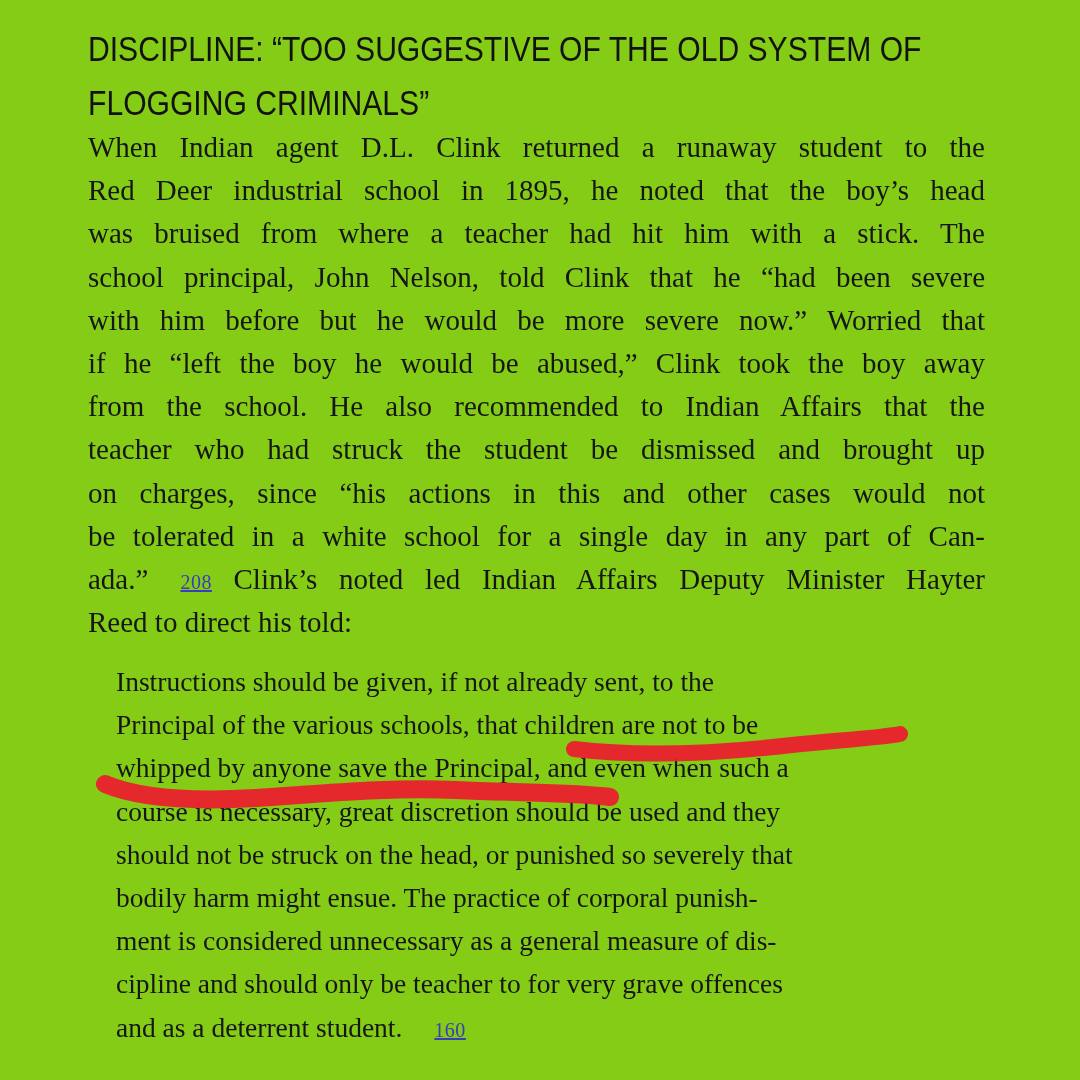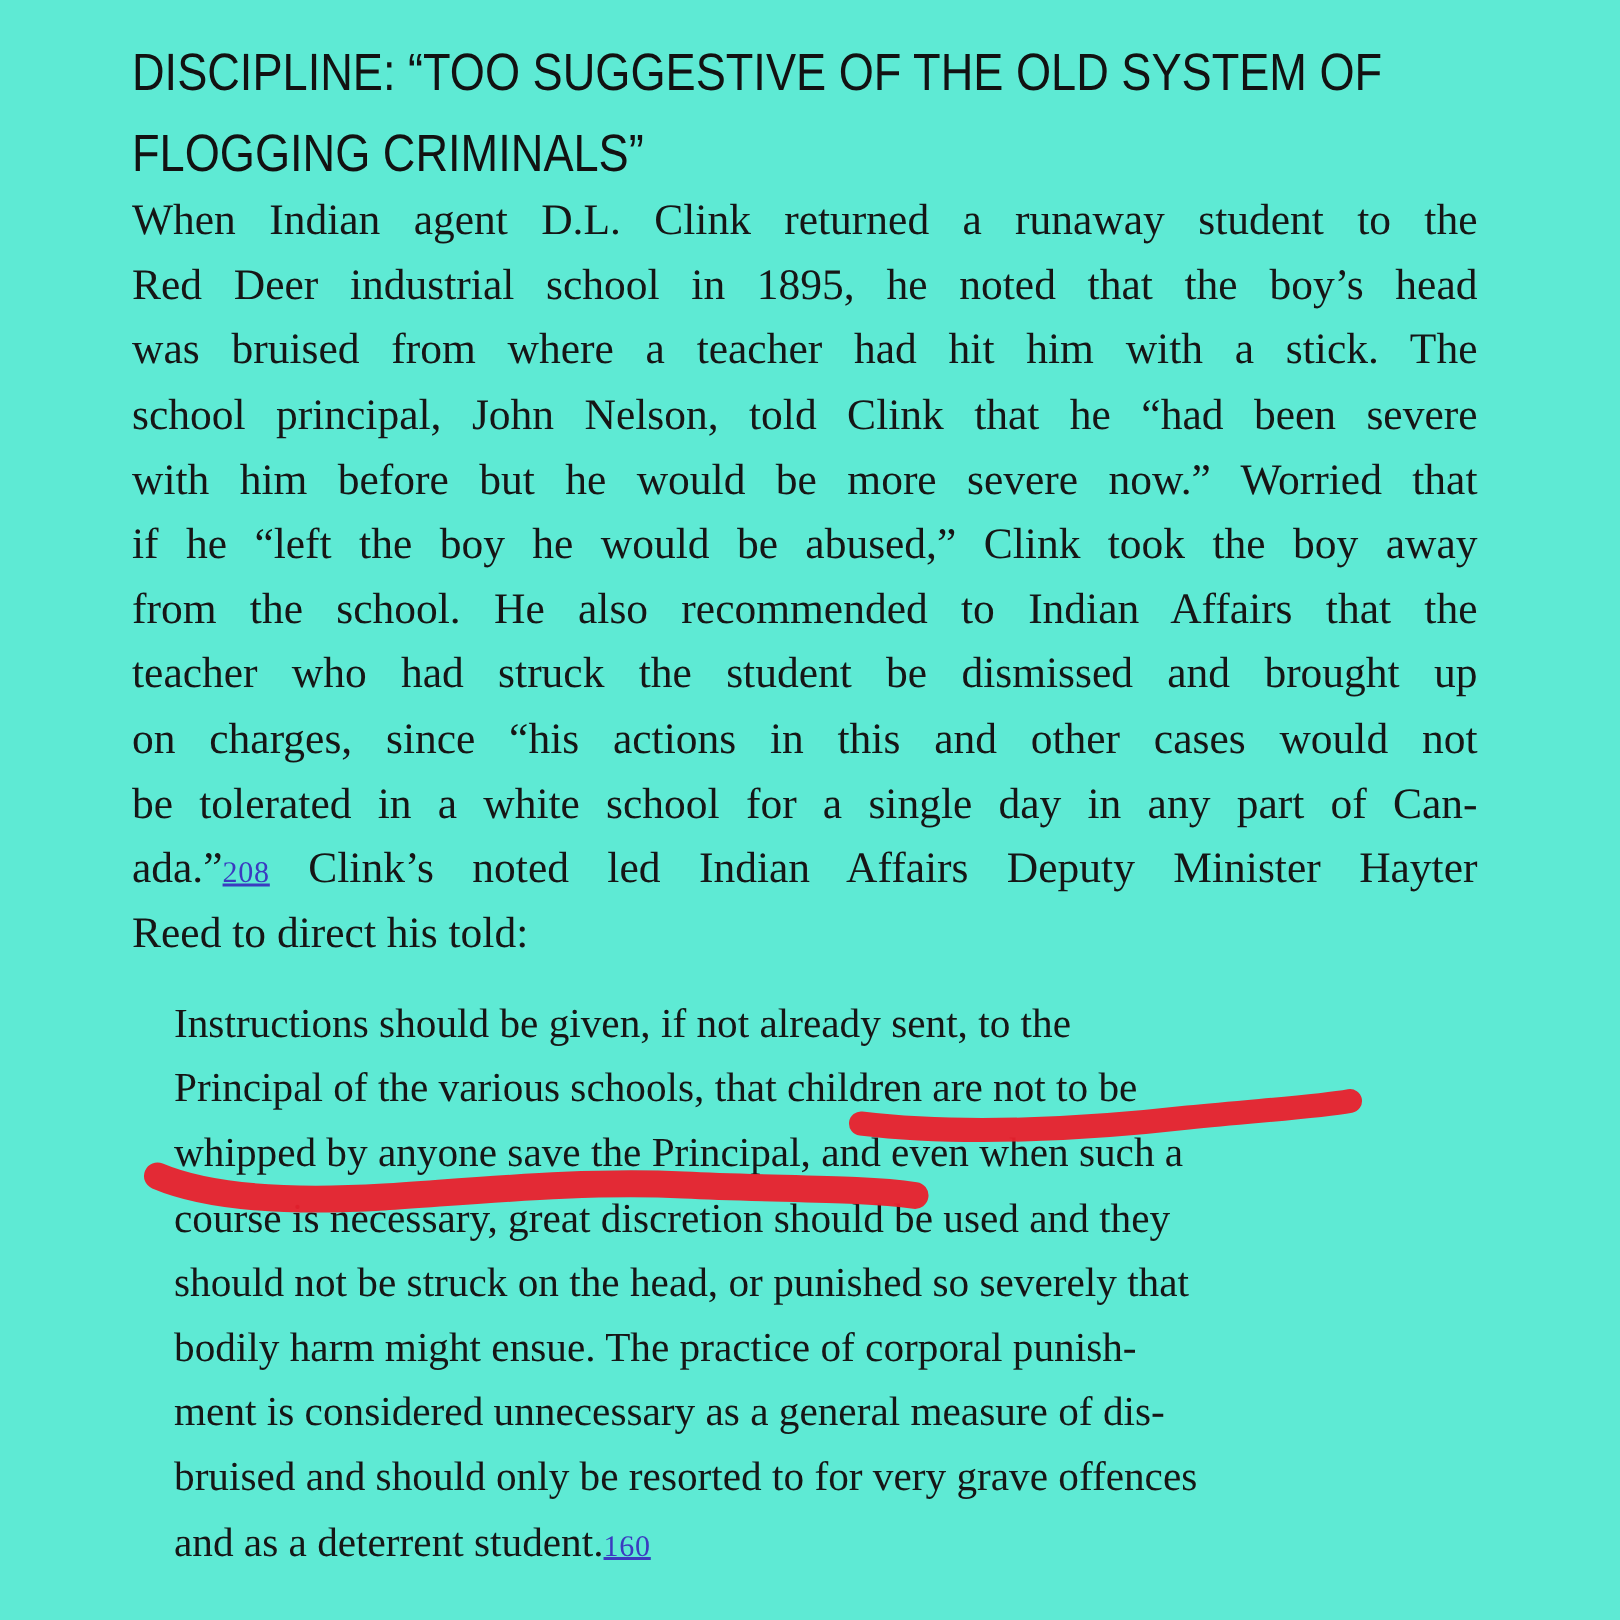--- a/index.html
+++ b/index.html
@@ -6,21 +6,21 @@
   body {
     width: 1080px; height: 1080px;
     background: #fbfbfb;
     font-family: "Liberation Serif", serif;
     color: #161616;
     overflow: hidden;
   }
   .page {
     position: relative;
     width: 1080px; height: 1080px;
-    background: #5eead4;
+    background: #84cc16;
   }
   .heading {
     position: absolute;
     left: 88px; top: 22px;
     font-family: "Liberation Sans", sans-serif;
     font-weight: 500;
     font-size: 35px;
     line-height: 54px;
     color: #121212;
     letter-spacing: 0px;
@@ -48,20 +48,21 @@
     color: #161616;
   }
   .line { height: 43.2px; white-space: normal; }
   .jline { text-align: justify; text-align-last: justify; }
   .lline { text-align: left; text-align-last: left; }
   .fnref {
     font-size: 20px;
     text-decoration: underline;
     cursor: pointer;
     letter-spacing: 0.5px;
+    margin-left: 32px;
   }
   .marker-overlay {
     position: absolute;
     left: 0; top: 0;
     width: 1080px; height: 1080px;
     pointer-events: none;
   }
 </style>
 </head>
 <body style="background: rgb(251, 251, 251);">
@@ -89,21 +90,21 @@
   </div>
 
   <div class="quote">
     <div class="line lline">Instructions should be given, if not already sent, to the</div>
     <div class="line lline">Principal of the various schools, that children are not to be</div>
     <div class="line lline">whipped by anyone save the Principal, and even when such a</div>
     <div class="line lline">course is necessary, great discretion should be used and they</div>
     <div class="line lline">should not be struck on the head, or punished so severely that</div>
     <div class="line lline">bodily harm might ensue. The practice of corporal punish-</div>
     <div class="line lline">ment is considered unnecessary as a general measure of dis-</div>
-    <div class="line lline">bruised and should only be resorted to for very grave offences</div>
+    <div class="line lline">cipline and should only be teacher to for very grave offences</div>
     <div class="line lline"><span>and as a deterrent student.</span><a class="fnref" style="color: rgb(59, 59, 192);">160</a></div>
   </div>
 
   <svg class="marker-overlay" width="1080" height="1080" viewBox="0 0 1080 1080" xmlns="http://www.w3.org/2000/svg">
     <path d="M 574 749 C 640 757 722 753 792 745 C 842 740 878 738 900 734" fill="none" stroke="#e8212e" stroke-width="16" stroke-linecap="round" opacity="0.96"></path>
     <path d="M 105 784 C 138 798 188 802 256 798 C 330 793 392 787 456 790 C 520 793 574 792 610 797" fill="none" stroke="#e8212e" stroke-width="18" stroke-linecap="round" opacity="0.96"></path>
   </svg>
 
 </div>
 

